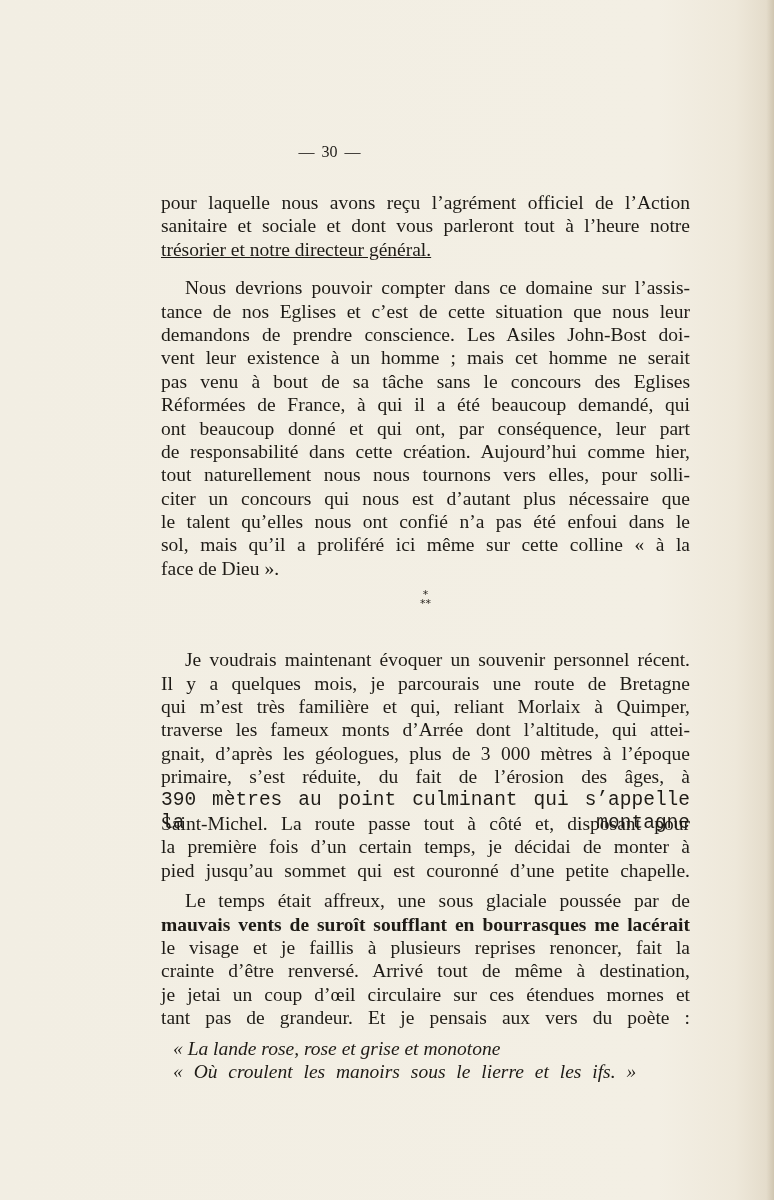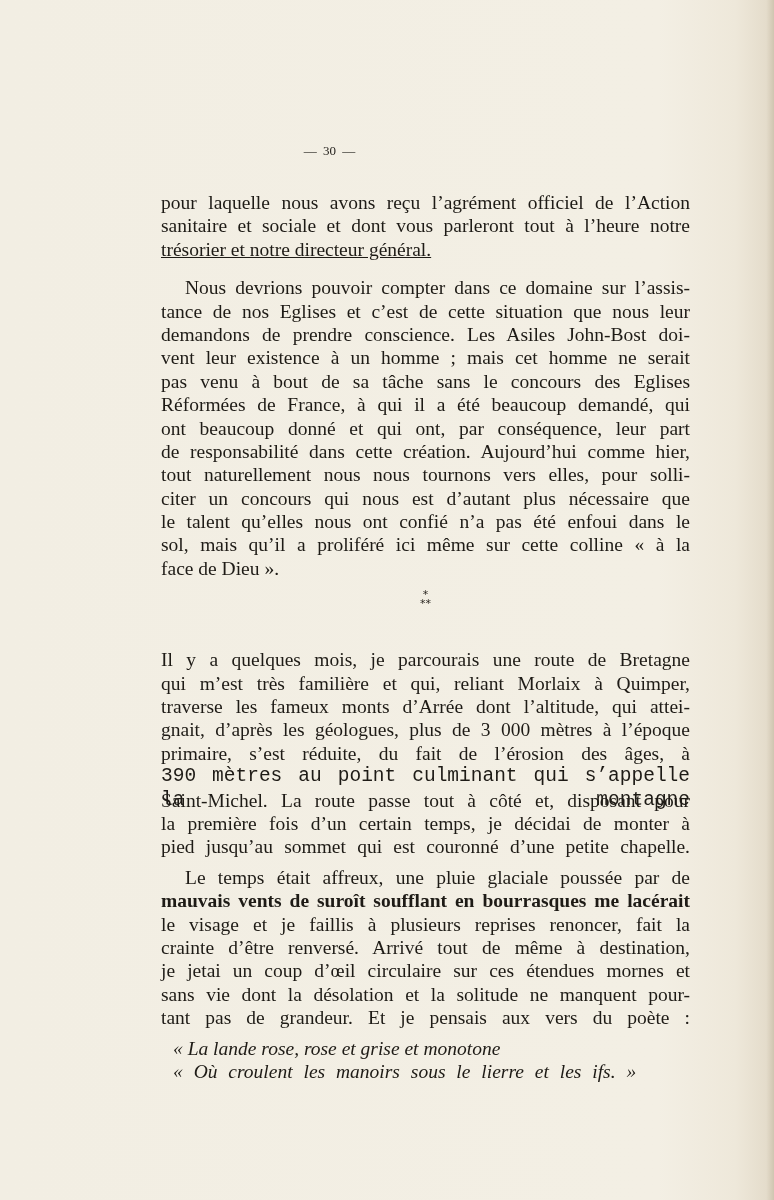--- a/index.html
+++ b/index.html
@@ -7,21 +7,21 @@
       width: 774px; height: 1200px; overflow: hidden;
       background: #f1ece0;
       position: relative;
     }
     .page {
       position: absolute; left: 0; top: 0; width: 774px; height: 1200px;
       background: linear-gradient(to right, #f2eee3 0%, #f3efe4 85%, #eee8da 95%, #e4dccb 99%, #cfc5b0 100%);
     }
     .page-number {
       position: absolute; top: 143px; left: 0; width: 659px; text-align: center;
-      font-family: "Liberation Serif", serif; font-size: 13px; color: #1f1c18;
+      font-family: "Liberation Serif", serif; font-size: 16px; color: #1f1c18;
       word-spacing: 3px;
     }
     .body-text {
       position: absolute; left: 161px; top: 191px; width: 529px;
       font-family: "Liberation Serif", serif; font-size: 19.5px; line-height: 23.4px;
       color: #1e1b16;
     }
     .para {
       margin: 0 0 7px 0;
       text-align: justify;
@@ -78,38 +78,38 @@
       <span class="line" style="white-space: normal;">sol, mais qu’il a proliféré ici même sur cette colline « à la</span>
       <span class="line last" style="white-space: normal;">face de Dieu ».</span>
     </div>
 
     <div class="asterism">
       <span>*</span>
       <span>**</span>
     </div>
 
     <div class="para">
+      <span class="line indent" style="white-space: normal;">Je voudrais maintenant évoquer un souvenir personnel récent.</span>
       <span class="line" style="white-space: normal;">Il y a quelques mois, je parcourais une route de Bretagne</span>
       <span class="line" style="white-space: normal;">qui m’est très familière et qui, reliant Morlaix à Quimper,</span>
       <span class="line" style="white-space: normal;">traverse les fameux monts d’Arrée dont l’altitude, qui attei-</span>
       <span class="line" style="white-space: normal;">gnait, d’après les géologues, plus de 3 000 mètres à l’époque</span>
       <span class="line" style="white-space: normal;">primaire, s’est réduite, du fait de l’érosion des âges, à</span>
       <span class="line" style="white-space: normal; font-family: Liberation Mono, monospace;">390 mètres au point culminant qui s’appelle la montagne</span>
       <span class="line" style="white-space: normal;">Saint-Michel. La route passe tout à côté et, disposant pour</span>
       <span class="line" style="white-space: normal;">la première fois d’un certain temps, je décidai de monter à</span>
       <span class="line" style="white-space: normal;">pied jusqu’au sommet qui est couronné d’une petite chapelle.</span>
     </div>
 
     <div class="para">
-      <span class="line indent" style="white-space: normal;">Le temps était affreux, une pluie glaciale poussée par de</span>
+      <span class="line indent" style="white-space: normal;">Le temps était affreux, une sous glaciale poussée par de</span>
       <span class="line" style="white-space: normal; font-weight: bold;">mauvais vents de suroît soufflant en bourrasques me lacérait</span>
       <span class="line" style="white-space: normal;">le visage et je faillis à plusieurs reprises renoncer, fait la</span>
       <span class="line" style="white-space: normal;">crainte d’être renversé. Arrivé tout de même à destination,</span>
       <span class="line" style="white-space: normal;">je jetai un coup d’œil circulaire sur ces étendues mornes et</span>
-      <span class="line" style="white-space: normal;">sans vie dont la désolation et la solitude ne manquent pour-</span>
       <span class="line" style="white-space: normal;">tant pas de grandeur. Et je pensais aux vers du poète :</span>
     </div>
 
     <div>
       <div class="verse">« La lande rose, rose et grise et monotone</div>
       <div class="verse verse2">« Où croulent les manoirs sous le lierre et les ifs. »</div>
     </div>
 
   </div>
 </div>

